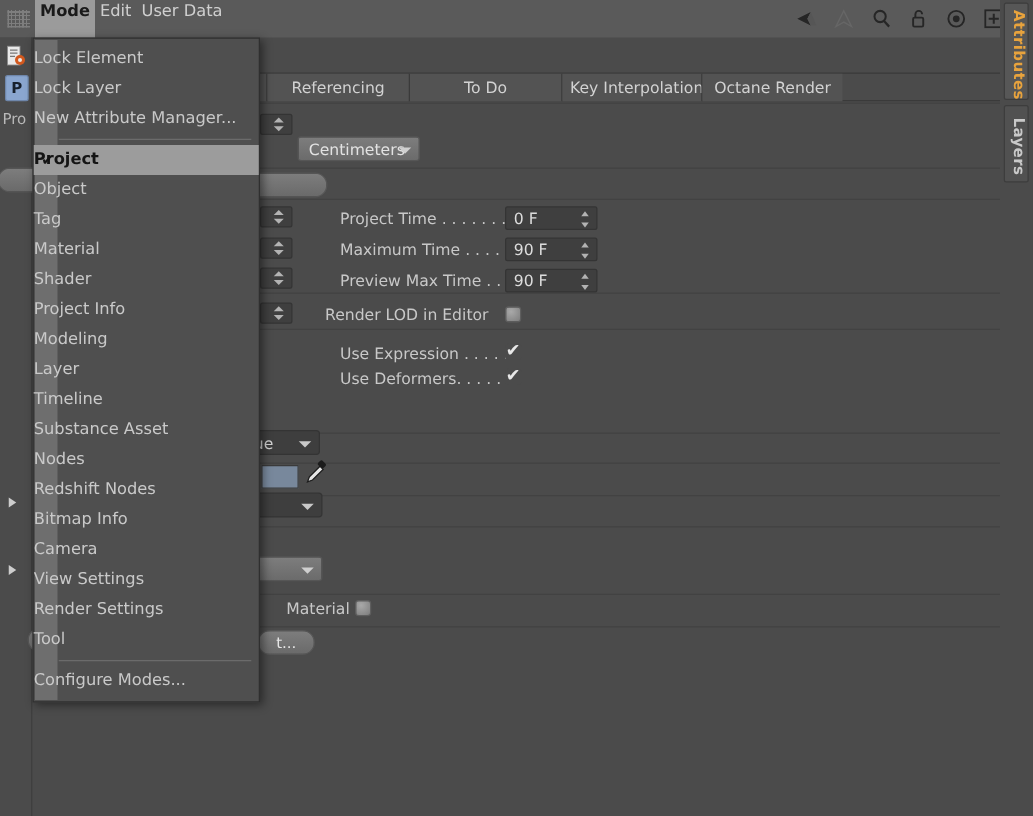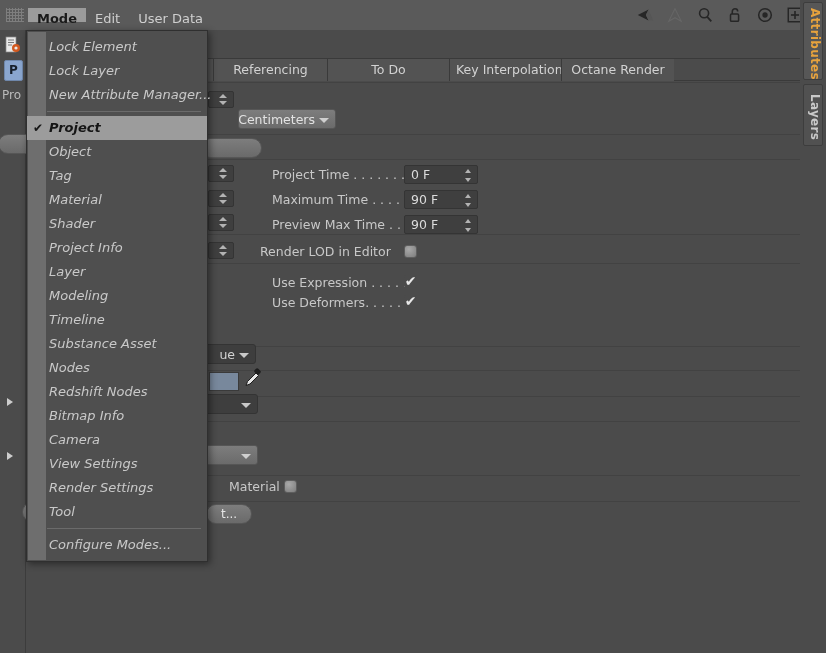--- a/index.html
+++ b/index.html
@@ -23,22 +23,22 @@
     display: flex; align-items: center;
   }
   .grip {
     width: 18px; height: 14px; margin-left: 6px; margin-right: 4px;
     background-image:
       repeating-linear-gradient(0deg, #8a8a8a 0 1px, transparent 1px 3px),
       repeating-linear-gradient(90deg, #8a8a8a 0 1px, transparent 1px 3px);
     opacity: .75;
   }
   .menu-item {
-    height: 14px; line-height: 22px;
-    padding: 0 9px;
+    height: 32px; line-height: 22px;
+    padding: 0 4px;
     font-size: 13px; color: #cfcfcf;
     white-space: nowrap;
   }
   .menu-item.active {
     background: #9b9b9b; color: #1a1a1a;
     font-weight: bold;
   }
   .mb-right {
     margin-left: auto; display: flex; align-items: center;
     height: 30px; padding-right: 22px; gap: 12px;
@@ -113,21 +113,20 @@
 
   .dropdown {
     position: absolute;
     height: 20px;
     background: linear-gradient(#7d7d7d,#6b6b6b);
     border: 1px solid #565656; border-radius: 3px;
     color: #e2e2e2; font-size: 12.5px;
     display: flex; align-items: center;
     padding-left: 8px; padding-right: 20px;
     white-space: nowrap;
-    justify-content: flex-end;
   }
   .dropdown .caret {
     position: absolute; right: 6px; top: 8px;
     border-left:5px solid transparent; border-right:5px solid transparent;
     border-top:5px solid #cfcfcf;
   }
   .dropdown.dark {
     background: #3e3e3e; border-color:#343434; color:#d2d2d2;
   }
   .dropdown.dark .caret { border-top-color:#c9c9c9; }
@@ -207,25 +206,23 @@
     box-shadow: 2px 2px 7px rgba(0,0,0,.45);
     padding: 4px 0 4px 0;
   }
   .popup .gutter {
     position:absolute; left:1px; top:1px; bottom:1px; width:18px;
     background:#6e6e6e;
   }
   .mi {
     position: relative;
     height:24px; line-height:24px;
-    padding-left:22px;
     font-size:13px; color:#c9c9c9;
     white-space:nowrap;
     z-index:2;
-    font-style:italic;
   }
   .mi.sel {
     background:#9c9c9c; color:#151515; font-weight:bold;
   }
   .mi .chk {
     position:absolute; left:5px; top:0; width:12px;
     font-size:12px; color:#151515; text-align:center;
   }
   .msep {
     position:relative; z-index:2;
@@ -392,22 +389,22 @@
     <div class="mi"><span class="chk"></span><span>New Attribute Manager...</span></div>
 
     <div class="msep"></div>
 
     <div class="mi sel"><span class="chk">✔</span><span>Project</span></div>
     <div class="mi"><span class="chk"></span><span>Object</span></div>
     <div class="mi"><span class="chk"></span><span>Tag</span></div>
     <div class="mi"><span class="chk"></span><span>Material</span></div>
     <div class="mi"><span class="chk"></span><span>Shader</span></div>
     <div class="mi"><span class="chk"></span><span>Project Info</span></div>
+    <div class="mi"><span class="chk"></span><span>Modeling</span></div>
     <div class="mi"><span class="chk"></span><span>Layer</span></div>
-    <div class="mi"><span class="chk"></span><span>Modeling</span></div>
     <div class="mi"><span class="chk"></span><span>Timeline</span></div>
     <div class="mi"><span class="chk"></span><span>Substance Asset</span></div>
     <div class="mi"><span class="chk"></span><span>Nodes</span></div>
     <div class="mi"><span class="chk"></span><span>Redshift Nodes</span></div>
     <div class="mi"><span class="chk"></span><span>Bitmap Info</span></div>
     <div class="mi"><span class="chk"></span><span>Camera</span></div>
     <div class="mi"><span class="chk"></span><span>View Settings</span></div>
     <div class="mi"><span class="chk"></span><span>Render Settings</span></div>
     <div class="mi"><span class="chk"></span><span>Tool</span></div>
 

